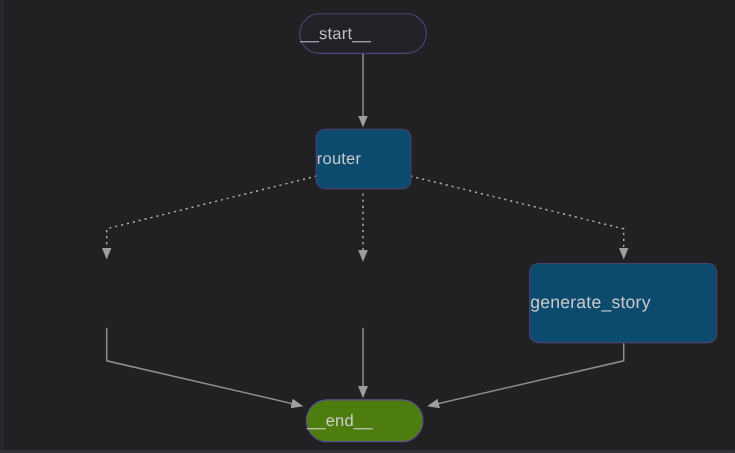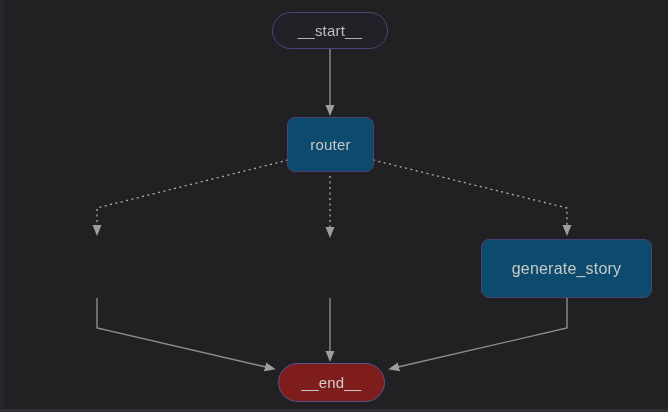--- a/index.html
+++ b/index.html
@@ -33,21 +33,21 @@
     position: absolute;
     left: 0; top: 0;
     width: 668px;
     height: 412px;
   }
   .node {
     position: absolute;
     box-sizing: border-box;
     display: flex;
     align-items: center;
-    justify-content: center;
+    justify-content: flex-start;
     color: #c9c9c9;
     letter-spacing: 0.2px;
     white-space: nowrap;
   }
   .node-rect {
     background: #0c4a6e;
     border: 1.5px solid #4b4274;
     border-radius: 8px;
     font-size: 16px;
   }
@@ -55,32 +55,32 @@
     font-size: 15px;
   }
   .node-pill-outline {
     background: #232127;
     border: 1.4px solid #4f4479;
     border-radius: 19px;
     font-size: 15px;
     color: #bfbfbf;
   }
   .node-pill-filled {
-    background: #7f1d1d;
+    background: #4d7c0f;
     border: 1.4px solid #5a5190;
     border-radius: 20px;
     font-size: 15px;
     color: #d0d0d0;
   }
   
   #n-start  { left: 272px; top: 12px;  width: 116px; height: 37px; }
   #n-router { left: 287px; top: 117px; width: 87px;  height: 55px; }
   #n-joke   { left: 14px;  top: 239px; width: 168px; height: 59px; }
   #n-poem   { left: 240px; top: 239px; width: 180px; height: 59px; }
-  #n-story  { left: 481px; top: 239px; width: 171px; height: 59px; }
+  #n-story  { left: 481px; top: 239px; width: 171px; height: 73px; }
   #n-end    { left: 278px; top: 363px; width: 107px; height: 39px; }
 
   .edge-solid {
     fill: none;
     stroke: #8d8d8d;
     stroke-width: 1.4;
   }
   .edge-dotted {
     fill: none;
     stroke: #b0b0b0;

